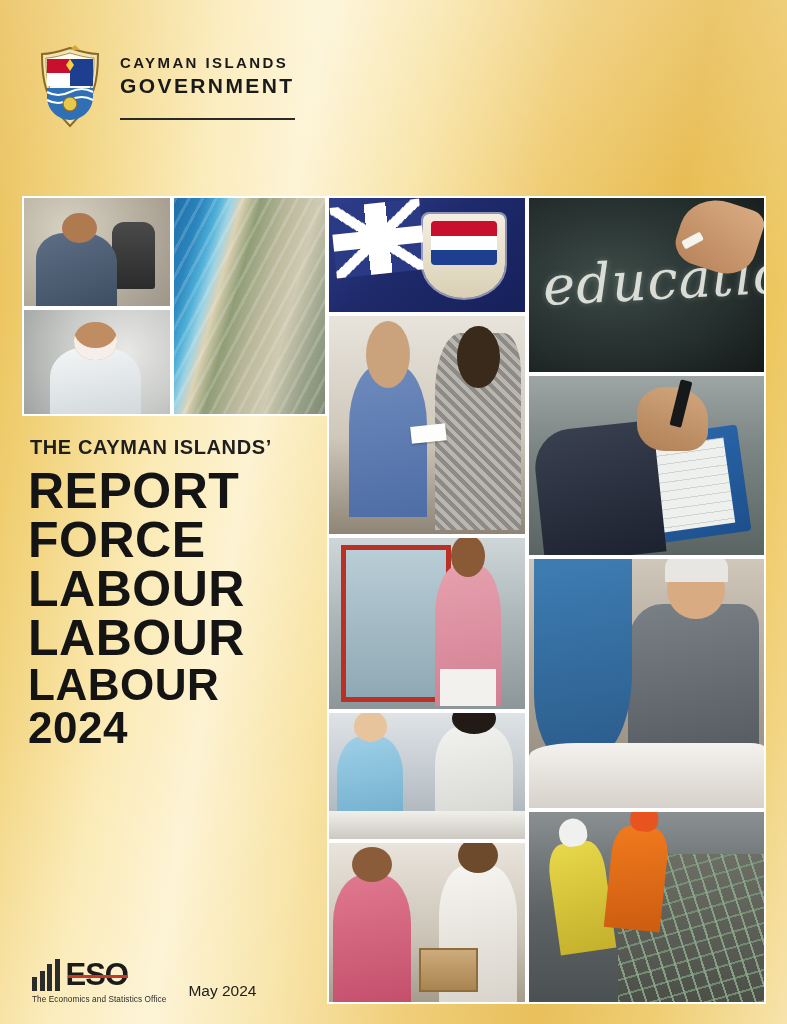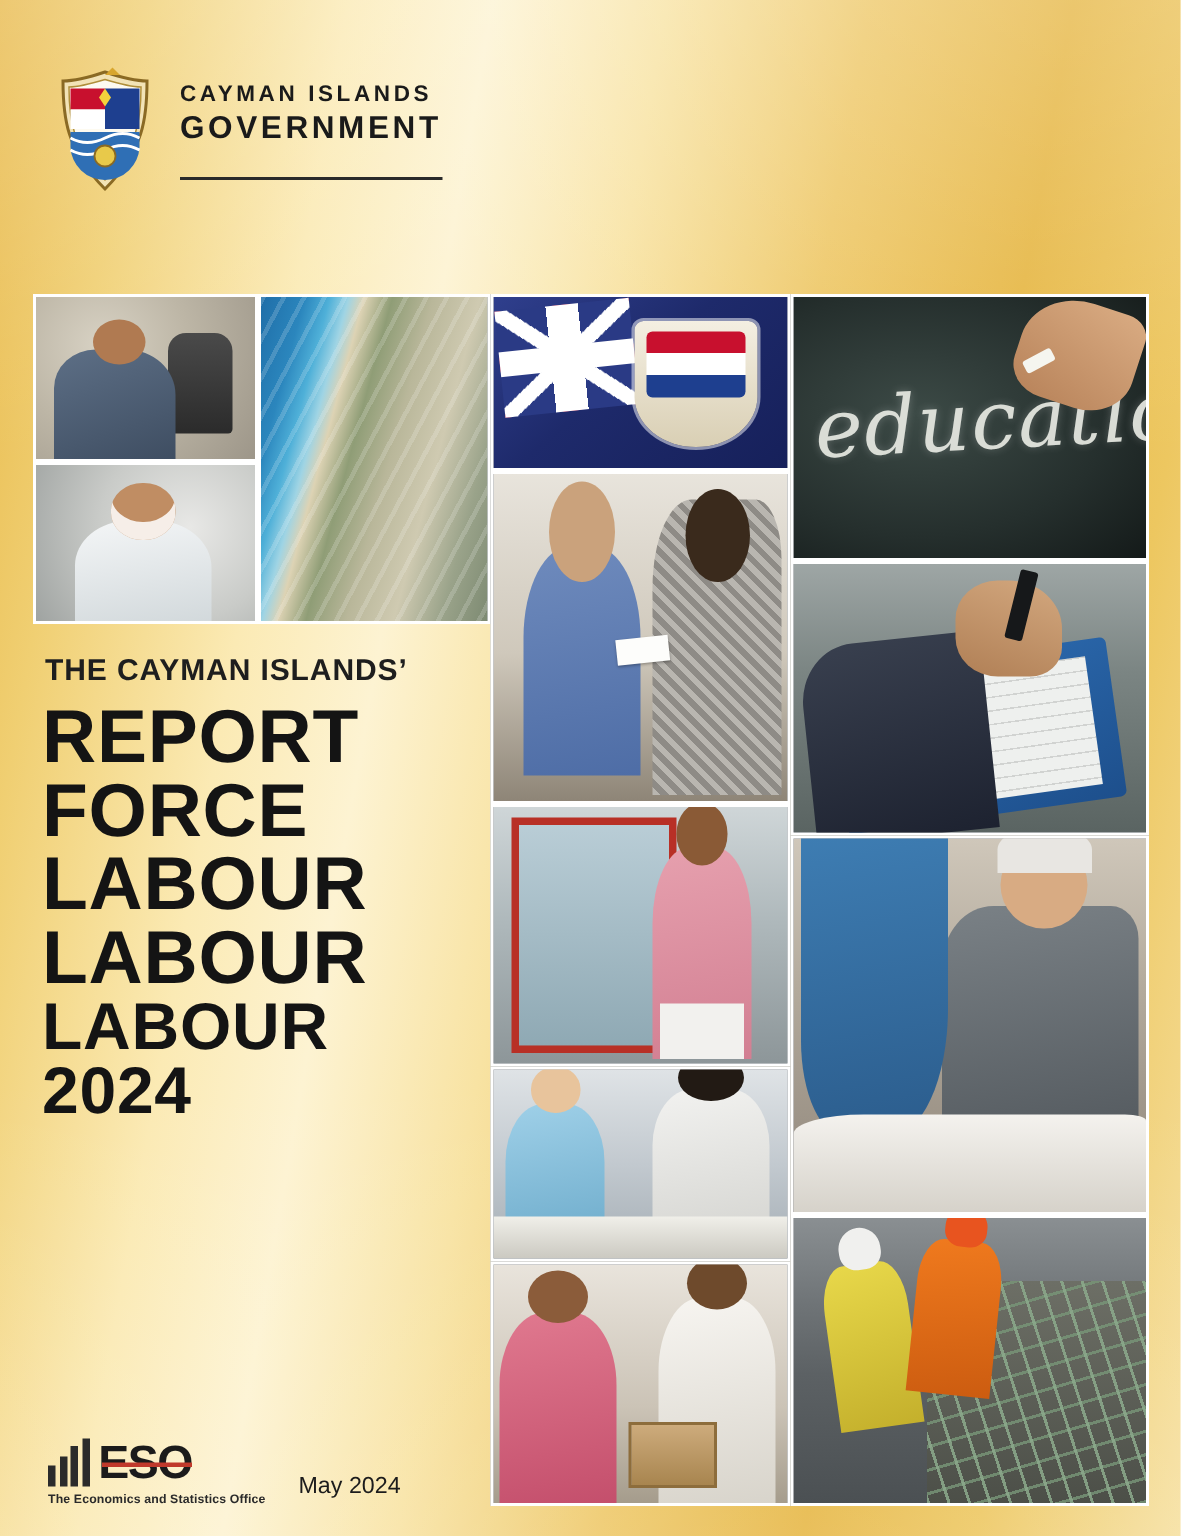--- a/index.html
+++ b/index.html
@@ -586,21 +586,21 @@
     content: "";
     position: absolute;
     left: 4px; right: 0; top: 50%;
     height: 3px;
     background: #c0392b;
   }
   .eso-sub {
     font-size: 8.2px;
     letter-spacing: 0.1px;
     color: #2a2a2a;
-    font-weight: 700;
+    font-weight: 400;
   }
   .pub-date {
     font-size: 15.5px;
     color: #1c1c1c;
     font-weight: 400;
     padding-bottom: 4px;
   }
 </style>
 </head>
 <body>

